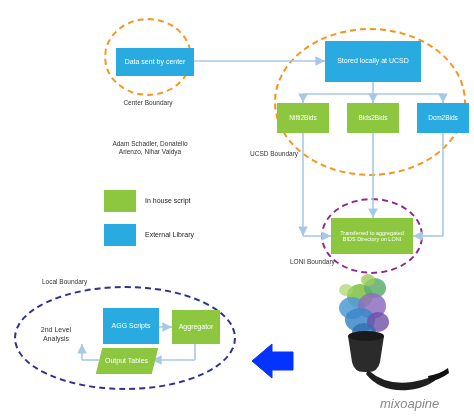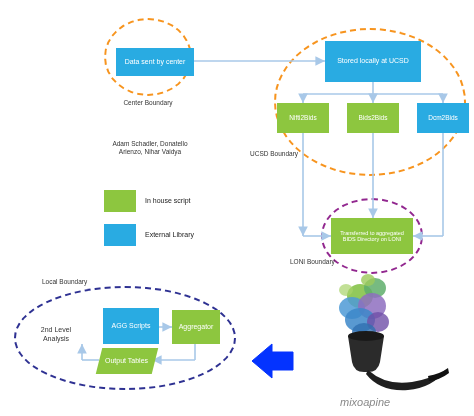--- a/index.html
+++ b/index.html
@@ -199,17 +199,17 @@
     <g>
       <path d="M48,66 L84,66 L80,92 Q78,102 68,102 L64,102 Q54,102 52,92 Z" fill="#2b2b2b"></path>
       <ellipse cx="66" cy="66" rx="18" ry="5" fill="#1a1a1a"></ellipse>
 
       <path d="M68,100 Q86,116 112,112 Q134,108 146,100 Q132,118 108,120 Q80,122 66,104 Z" fill="#1f1f1f"></path>
 
       <path d="M128,106 Q140,104 148,98 L149,103 Q140,110 129,111 Z" fill="#111111"></path>
     </g>
   </svg>
 
-  <div class="watermark" style="left:340px; top:396px; font-size:11px;">
+  <div class="watermark" style="left:380px; top:396px; font-size:13px;">
     <span>mixoapine</span>
   </div>
 
 </div>
 
 </body></html>

